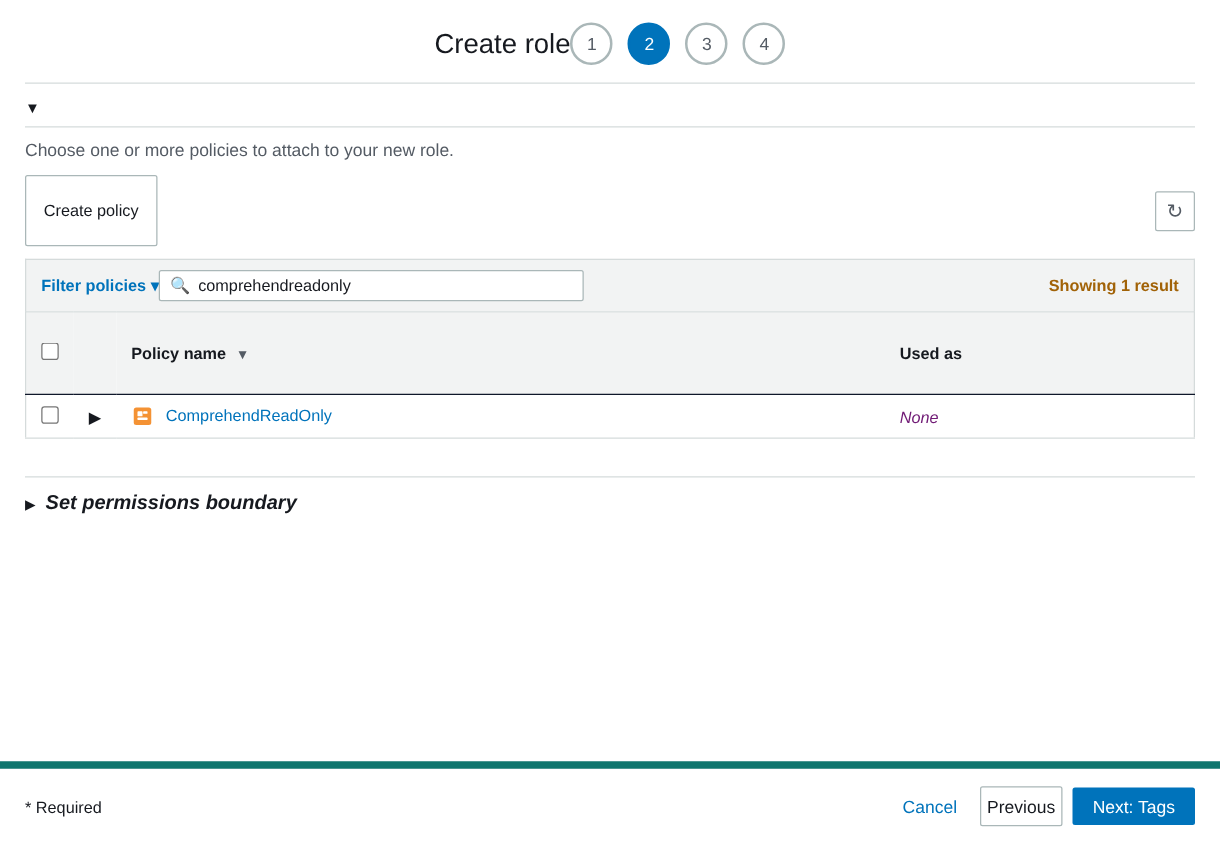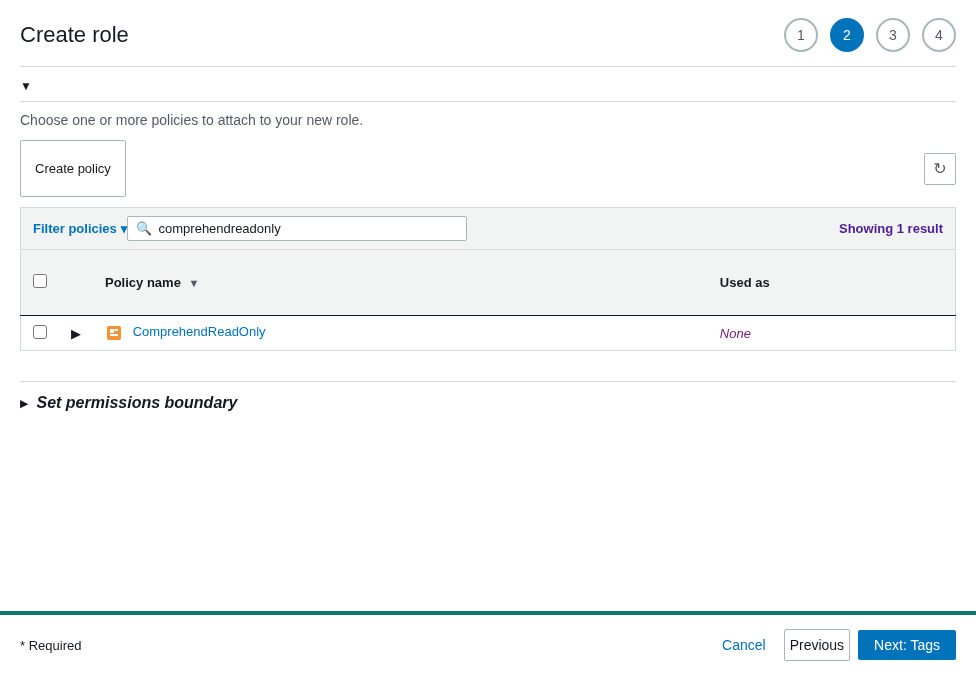--- a/index.html
+++ b/index.html
@@ -1,21 +1,21 @@
 <!DOCTYPE html>
 <html><head>
   <meta charset="utf-8">
   <style>
     * { box-sizing: border-box; margin: 0; padding: 0; }
     body { font-family: "Amazon Ember", Arial, sans-serif; font-size: 14px; background: #fff; color: #16191f; width: 976px; height: 675px; overflow: hidden; }
 
     
     .page-header {
       display: flex;
-      justify-content: space-between;
+      justify-content: center;
       align-items: center;
       padding: 18px 20px 14px 20px;
     }
     .page-title {
       font-size: 22px;
       font-weight: 300;
       color: #16191f;
     }
     .step-indicators {
       display: flex;
@@ -144,21 +144,21 @@
     .search-input {
       border: none;
       outline: none;
       font-size: 13px;
       width: 100%;
       color: #16191f;
     }
     .showing-result {
       font-size: 13px;
       font-weight: 700;
-      color: #4c1d95;
+      color: #a16207;
     }
 
     
     .policies-table {
       width: 100%;
       border-collapse: collapse;
       border: 1px solid #d5dbdb;
     }
     .policies-table thead {
       background: #f2f3f3;
@@ -228,21 +228,21 @@
       font-style: italic;
     }
 
     
     .page-footer {
       position: fixed;
       bottom: 0;
       left: 0;
       width: 976px;
       background: #fff;
-      border-top: 4px solid #0f766e;
+      border-top: 6px solid #0f766e;
       padding: 14px 20px;
       display: flex;
       justify-content: space-between;
       align-items: center;
     }
     .required-label {
       font-size: 13px;
       color: #16191f;
     }
     .footer-actions {

